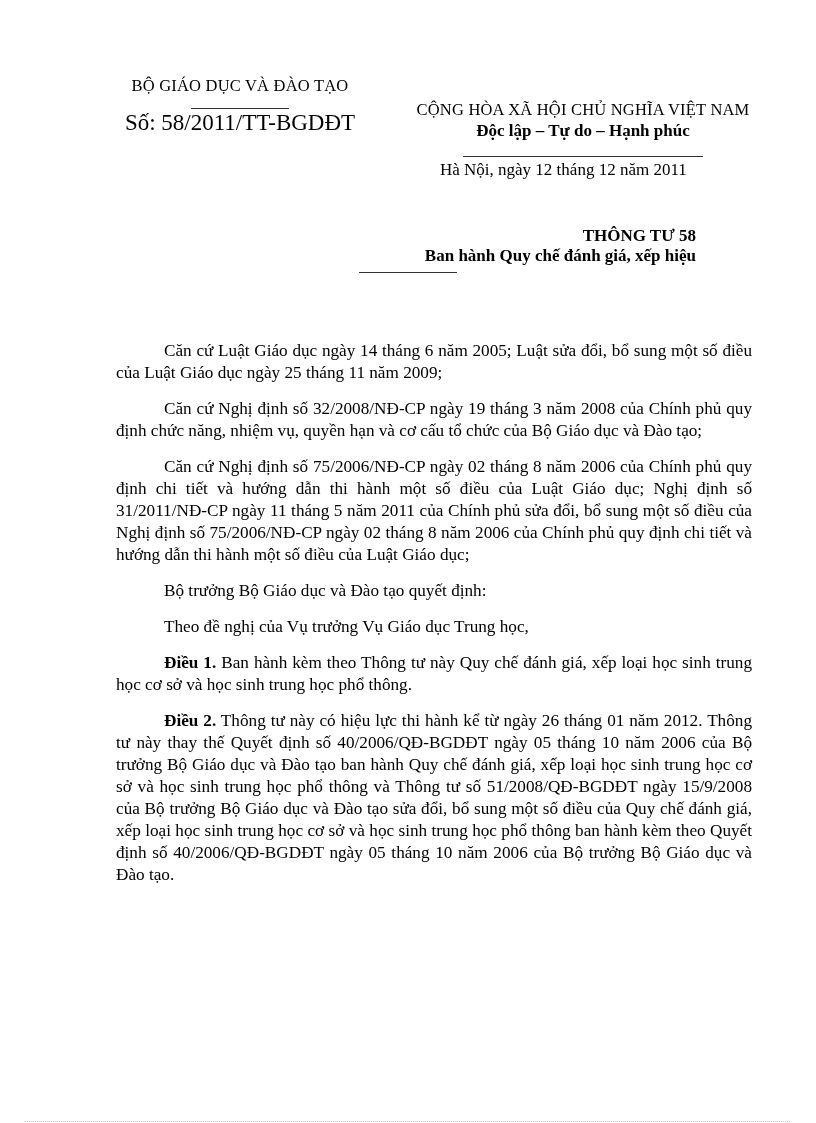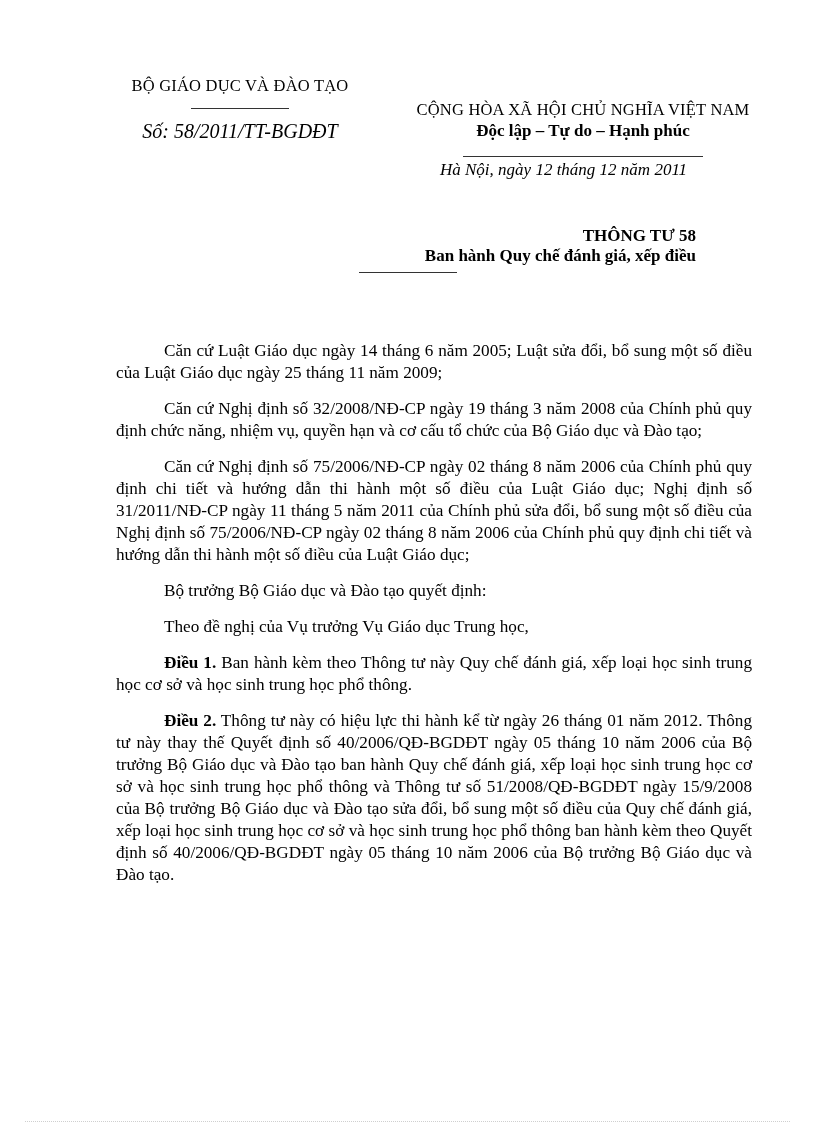--- a/index.html
+++ b/index.html
@@ -6,22 +6,22 @@
   body { width: 816px; height: 1123px; position: relative; overflow: hidden;
          font-family: "Liberation Serif", "DejaVu Serif", serif; color: #000; }
   .page { position: absolute; left: 0; top: 0; width: 816px; height: 1123px; padding-left: 30px; }
 
   .hdr-left { position: absolute; left: 110px; top: 76px; width: 260px; text-align: center; }
   .hdr-right { position: absolute; left: 388px; top: 76px; width: 390px; text-align: center; margin-top: 24px; }
   .org { font-size: 16.5px; letter-spacing: 0.2px; line-height: 20px; }
   .motto { font-size: 17px; font-weight: bold; line-height: 22px; }
   .rule-short { width: 98px; height: 0; border-top: 1px solid #333; margin: 12px auto 0 auto; }
   .rule-long { width: 240px; height: 0; border-top: 1px solid #333; margin: 14px auto 0 auto; }
-  .docno { font-size: 20px; margin-top: 12px; line-height: 20px; font-style: italic; }
-  .date { position: absolute; left: 440px; top: 160px; width: 300px; font-style: italic; font-size: 17px; }
+  .docno { font-size: 23px; margin-top: 4px; line-height: 20px; }
+  .date { position: absolute; left: 440px; top: 160px; width: 300px; font-size: 17px; }
 
   .title-block { position: absolute; left: 120px; top: 226px; width: 576px; text-align: right; font-weight: bold; }
   .title-block .t1 { font-size: 17px; line-height: 19px; }
   .title-block .t2 { font-size: 17px; line-height: 21px; }
   .title-rule { width: 98px; height: 0; border-top: 1px solid #333; margin: 6px auto 0 auto; }
 
   .body { position: absolute; left: 116px; top: 340px; width: 652px; font-size: 17.2px; line-height: 22px; }
   .para { text-align: justify; text-indent: 48px; margin: 0 16px 14px 0; }
   .para b { font-weight: bold; }
 
@@ -42,21 +42,21 @@
   <div class="hdr-right">
     <div class="org">CỘNG HÒA XÃ HỘI CHỦ NGHĨA VIỆT NAM</div>
     <div class="motto">Độc lập – Tự do – Hạnh phúc</div>
     <div class="rule-long"></div>
   </div>
 
   <div class="date">Hà Nội, ngày 12 tháng 12 năm 2011</div>
 
   <div class="title-block">
     <div class="t1">THÔNG TƯ 58</div>
-    <div class="t2">Ban hành Quy chế đánh giá, xếp điều</div>
+    <div class="t2">Ban hành Quy chế đánh giá, xếp hiệu</div>
     <div class="title-rule"></div>
   </div>
 
   <div class="body">
     <p class="para"><b></b><span>Căn cứ Luật Giáo dục ngày 14 tháng 6 năm 2005; Luật sửa đổi, bổ sung một số điều của Luật Giáo dục ngày 25 tháng 11 năm 2009;</span></p>
     <p class="para"><b></b><span>Căn cứ Nghị định số 32/2008/NĐ-CP ngày 19 tháng 3 năm 2008 của Chính phủ quy định chức năng, nhiệm vụ, quyền hạn và cơ cấu tổ chức của Bộ Giáo dục và Đào tạo;</span></p>
     <p class="para"><b></b><span>Căn cứ Nghị định số 75/2006/NĐ-CP ngày 02 tháng 8 năm 2006 của Chính phủ quy định chi tiết và hướng dẫn thi hành một số điều của Luật Giáo dục; Nghị định số 31/2011/NĐ-CP ngày 11 tháng 5 năm 2011 của Chính phủ sửa đổi, bổ sung một số điều của Nghị định số 75/2006/NĐ-CP ngày 02 tháng 8 năm 2006 của Chính phủ quy định chi tiết và hướng dẫn thi hành một số điều của Luật Giáo dục;</span></p>
     <p class="para"><b></b><span>Bộ trưởng Bộ Giáo dục và Đào tạo quyết định:</span></p>
     <p class="para"><b></b><span>Theo đề nghị của Vụ trưởng Vụ Giáo dục Trung học,</span></p>
     <p class="para"><b>Điều 1.</b><span> Ban hành kèm theo Thông tư này Quy chế đánh giá, xếp loại học sinh trung học cơ sở và học sinh trung học phổ thông.</span></p>

